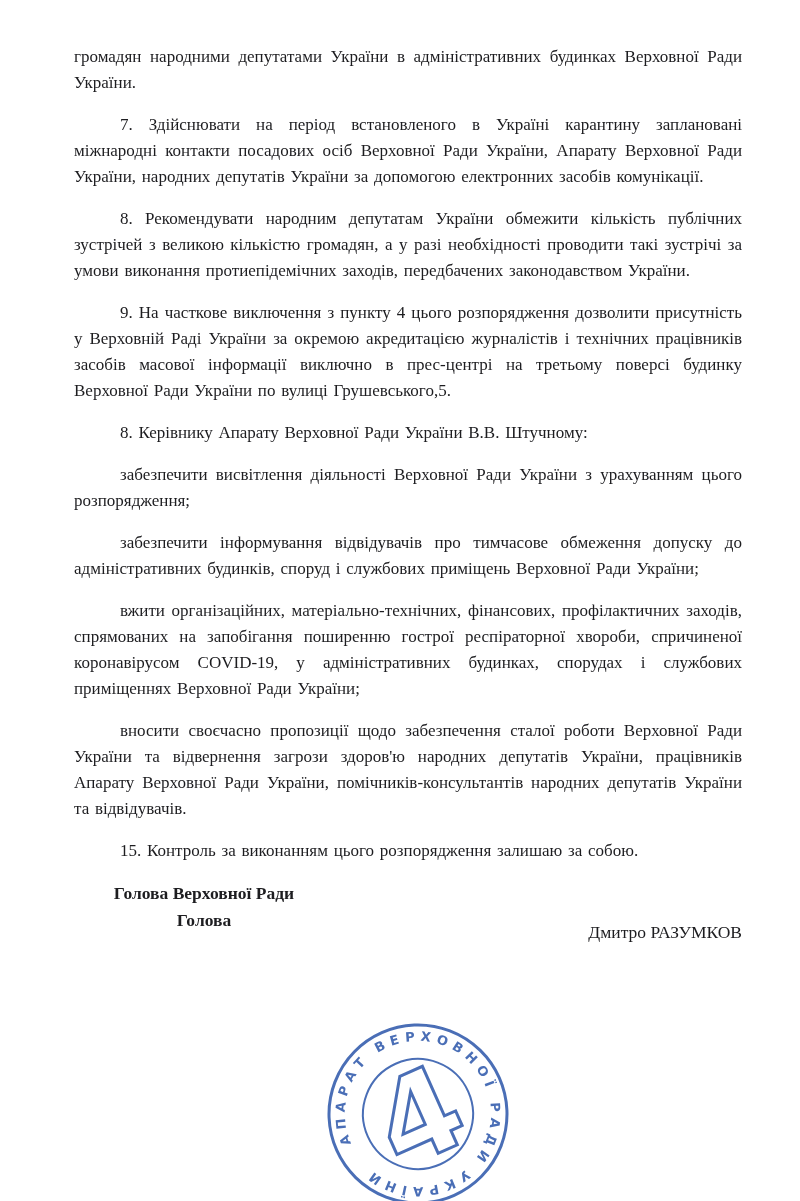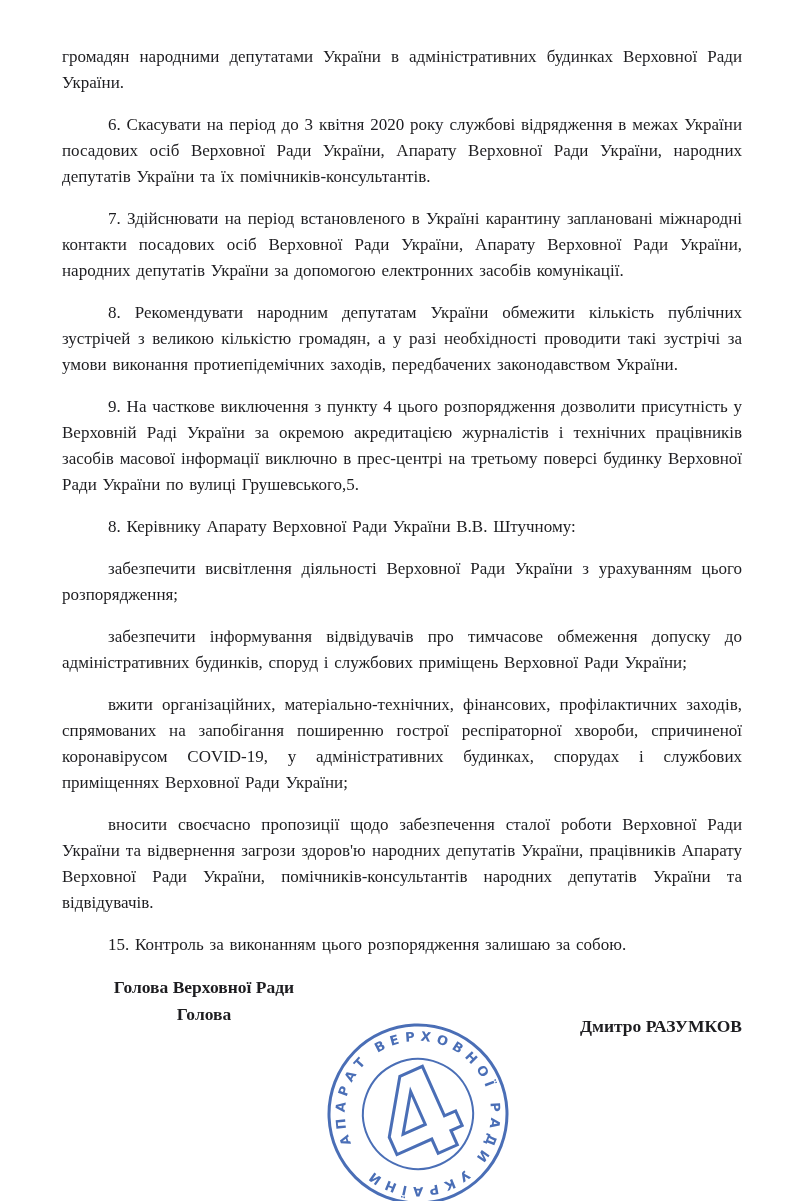--- a/index.html
+++ b/index.html
@@ -14,20 +14,21 @@
   }
   .page {
     position: relative;
     width: 800px;
     height: 1201px;
     overflow: hidden;
     background: #ffffff;
   }
   .content {
     padding: 44px 58px 0 62px;
+    margin-left: 12px;
   }
   p.para {
     margin: 0 0 16px 0;
     font-size: 17px;
     line-height: 26px;
     text-align: justify;
     text-indent: 46px;
     word-spacing: 1.5px;
   }
   p.para.no-indent { text-indent: 0; }
@@ -38,21 +39,21 @@
     padding: 0 58px 0 54px;
   }
   .sig-title {
     width: 300px;
     text-align: center;
     font-weight: bold;
     font-size: 17.5px;
     line-height: 27px;
   }
   .sig-name {
-    font-weight: bold;
+    font-weight: normal;
     font-size: 17.5px;
     padding-top: 42px;
     white-space: nowrap;
   }
   .stamp {
     position: absolute;
     left: 322px;
     top: 1018px;
     width: 192px;
     height: 192px;
@@ -63,21 +64,20 @@
     font-family: "DejaVu Sans", sans-serif;
   }
 </style>
 </head>
 <body>
 
 <div class="page">
 
   <div class="content">
     <p class="para no-indent">громадян народними депутатами України в адміністративних будинках Верховної Ради України.</p>
-    <p class="para">6. Скасувати на період до 3 квітня 2020 року службові відрядження в межах України посадових осіб Верховної Ради України, Апарату Верховної Ради України, народних депутатів України та їх помічників-консультантів.</p>
     <p class="para">7. Здійснювати на період встановленого  в Україні карантину  заплановані міжнародні контакти посадових осіб Верховної Ради України, Апарату Верховної Ради України, народних депутатів України за допомогою електронних засобів комунікації.</p>
     <p class="para">8. Рекомендувати народним депутатам України обмежити кількість публічних зустрічей з великою кількістю громадян, а у разі необхідності проводити такі  зустрічі за умови виконання протиепідемічних заходів, передбачених законодавством України.</p>
     <p class="para">9. На часткове виключення з пункту 4 цього розпорядження дозволити присутність у Верховній Раді України за окремою акредитацією журналістів і технічних працівників засобів  масової інформації виключно в прес-центрі на третьому поверсі будинку Верховної Ради України по вулиці Грушевського,5.</p>
     <p class="para">8. Керівнику Апарату Верховної Ради України В.В. Штучному:</p>
     <p class="para">забезпечити висвітлення діяльності Верховної Ради України з урахуванням цього розпорядження;</p>
     <p class="para">забезпечити інформування відвідувачів про тимчасове обмеження допуску до адміністративних будинків, споруд і службових приміщень Верховної Ради України;</p>
     <p class="para">вжити організаційних, матеріально-технічних, фінансових, профілактичних заходів, спрямованих на запобігання поширенню гострої респіраторної хвороби, спричиненої коронавірусом COVID-19, у адміністративних будинках, спорудах і службових приміщеннях Верховної Ради України;</p>
     <p class="para">вносити своєчасно пропозиції щодо забезпечення сталої роботи Верховної Ради України та відвернення загрози здоров'ю народних депутатів України, працівників Апарату Верховної Ради України, помічників-консультантів народних депутатів України та відвідувачів.</p>
     <p class="para">15. Контроль за виконанням цього розпорядження залишаю за собою.</p>
   </div>

